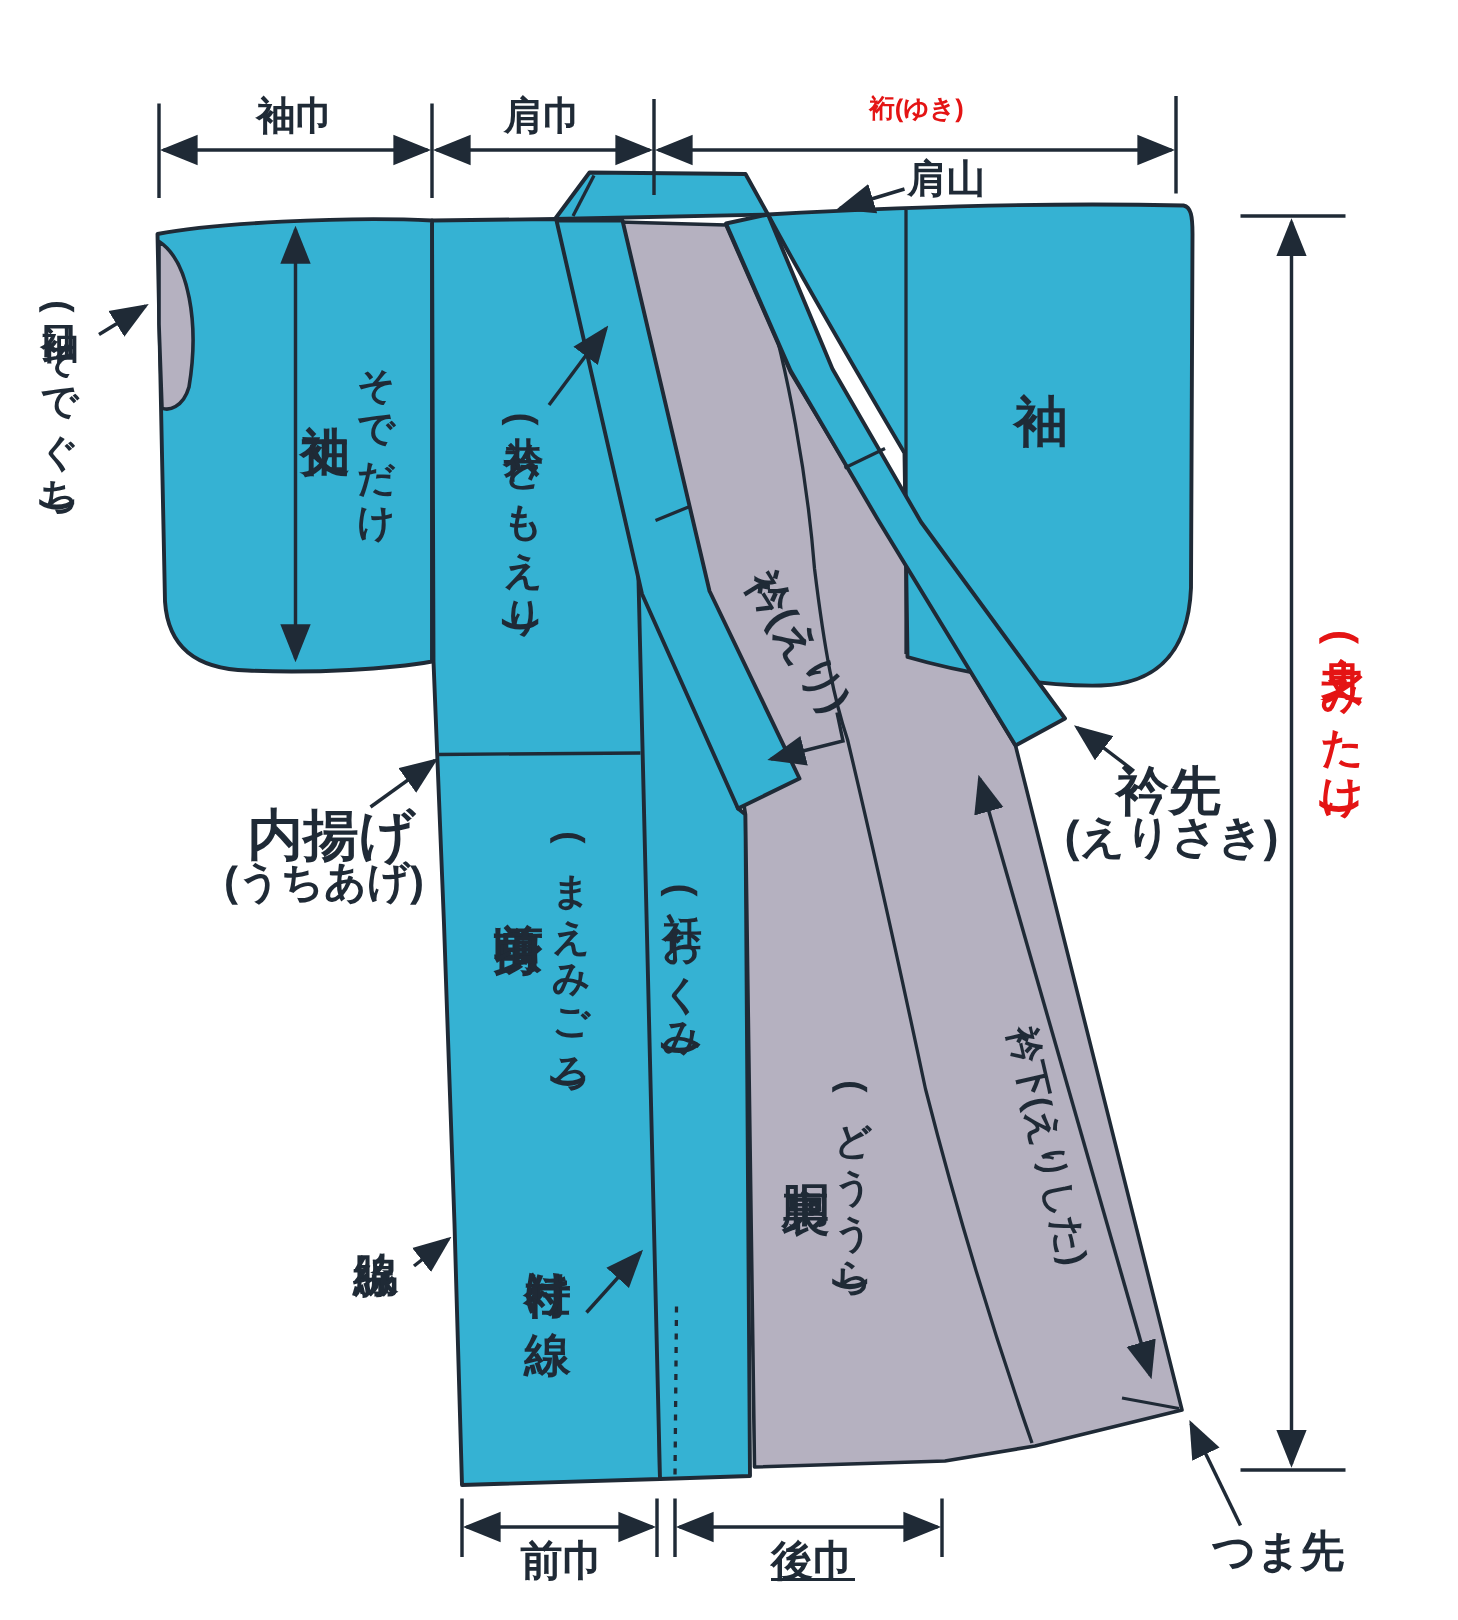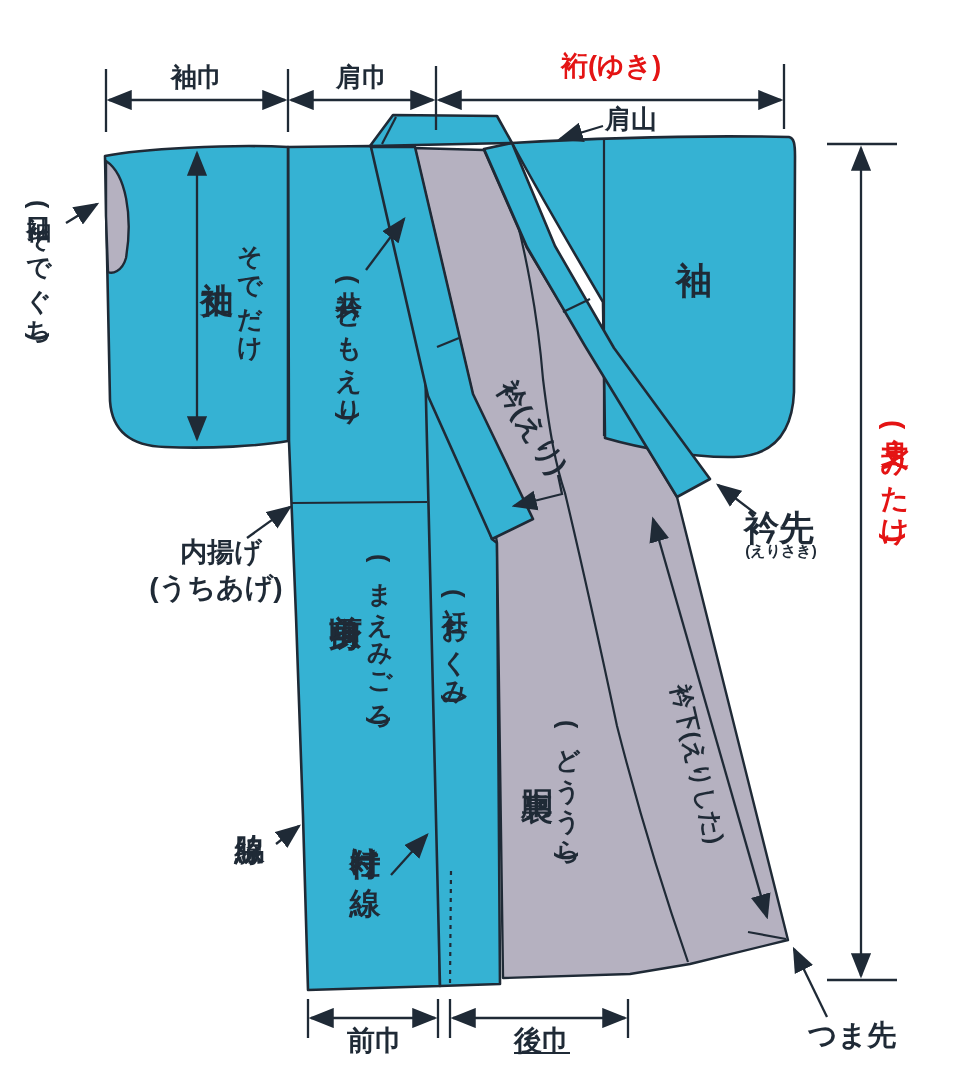--- a/index.html
+++ b/index.html
@@ -98,46 +98,46 @@
     <path class="leader" marker-end="url(#mA)" d="M247,522 L290,491"></path>
     <path class="leader" marker-end="url(#mA)" d="M558,459 L562,478 L514,490"></path>
     <path class="leader" marker-end="url(#mA)" d="M756,498 L718,469"></path>
     <path class="leader" marker-end="url(#mA)" d="M276,828 L299,810"></path>
     <path class="leader" marker-end="url(#mA)" d="M391,859 L427,819"></path>
     <path class="leader" marker-end="url(#mA)" d="M827,1001 L794,933"></path>
   </svg>
 
   <div class="lbl c" style="left:197px;top:48px;font-size:26px;">袖巾</div>
   <div class="lbl c" style="left:362px;top:48px;font-size:26px;text-align:right;">肩巾</div>
-  <div class="lbl c red" style="left:611px;top:36px;font-size:27px;">裄(ゆき)</div>
+  <div class="lbl c red" style="left:611px;top:48px;font-size:17px;">裄(ゆき)</div>
   <div class="lbl c" style="left:631px;top:90px;font-size:26px;text-align:center;">肩山</div>
 
   <div class="lbl v" style="left:26px;top:180px;font-size:25px;">袖口(そでぐち)</div>
   <div class="lbl v" style="left:237px;top:212px;font-size:25px;">そでだけ</div>
   <div class="lbl v" style="left:199px;top:240px;font-size:33px;">袖丈</div>
 
   <div class="lbl v" style="left:335px;top:255px;font-size:26px;">共衿(ともえり)</div>
   <div class="lbl rot" style="left:532px;top:412px;font-size:28px;transform:translate(-50%,-50%) rotate(58deg);">衿(えり)</div>
   <div class="lbl c" style="left:694px;top:246px;font-size:36px;">袖</div>
   <div class="lbl v red" style="left:880px;top:400px;font-size:28px;">身丈(みたけ)</div>
 
-  <div class="lbl c" style="left:221px;top:522px;font-size:27px;">内揚げ</div>
+  <div class="lbl c" style="left:221px;top:522px;font-size:37px;">内揚げ</div>
   <div class="lbl c" style="left:216px;top:557px;font-size:28px;">(うちあげ)</div>
 
   <div class="lbl v" style="left:367px;top:538px;font-size:25px;">(まえみごろ)</div>
   <div class="lbl v" style="left:328px;top:573px;font-size:33px;">前身頃</div>
   <div class="lbl v" style="left:441px;top:571px;font-size:26px;">衽(おくみ)</div>
 
   <div class="lbl v" style="left:555px;top:704px;font-size:25px;">(どううら)</div>
   <div class="lbl v" style="left:520px;top:748px;font-size:32px;">胴裏</div>
 
   <div class="lbl rot" style="left:698px;top:748px;font-size:24px;transform:translate(-50%,-50%) rotate(77deg);">衿下(えりした)</div>
 
   <div class="lbl c" style="left:779px;top:494px;font-size:35px;">衿先</div>
-  <div class="lbl c" style="left:781px;top:527px;font-size:15px;">(えりさき)</div>
+  <div class="lbl c" style="left:781px;top:527px;font-size:30px;">(えりさき)</div>
 
   <div class="lbl v" style="left:234px;top:794px;font-size:30px;">脇線</div>
   <div class="lbl v" style="left:348px;top:806px;font-size:31px;">衽付け線</div>
 
   <div class="lbl c" style="left:375px;top:1010px;font-size:28px;">前巾</div>
   <div class="lbl c" style="left:542px;top:1010px;font-size:28px;text-decoration:underline;">後巾</div>
   <div class="lbl c" style="left:852px;top:1004px;font-size:29px;">つま先</div>
 </div>
 
 </body></html>

